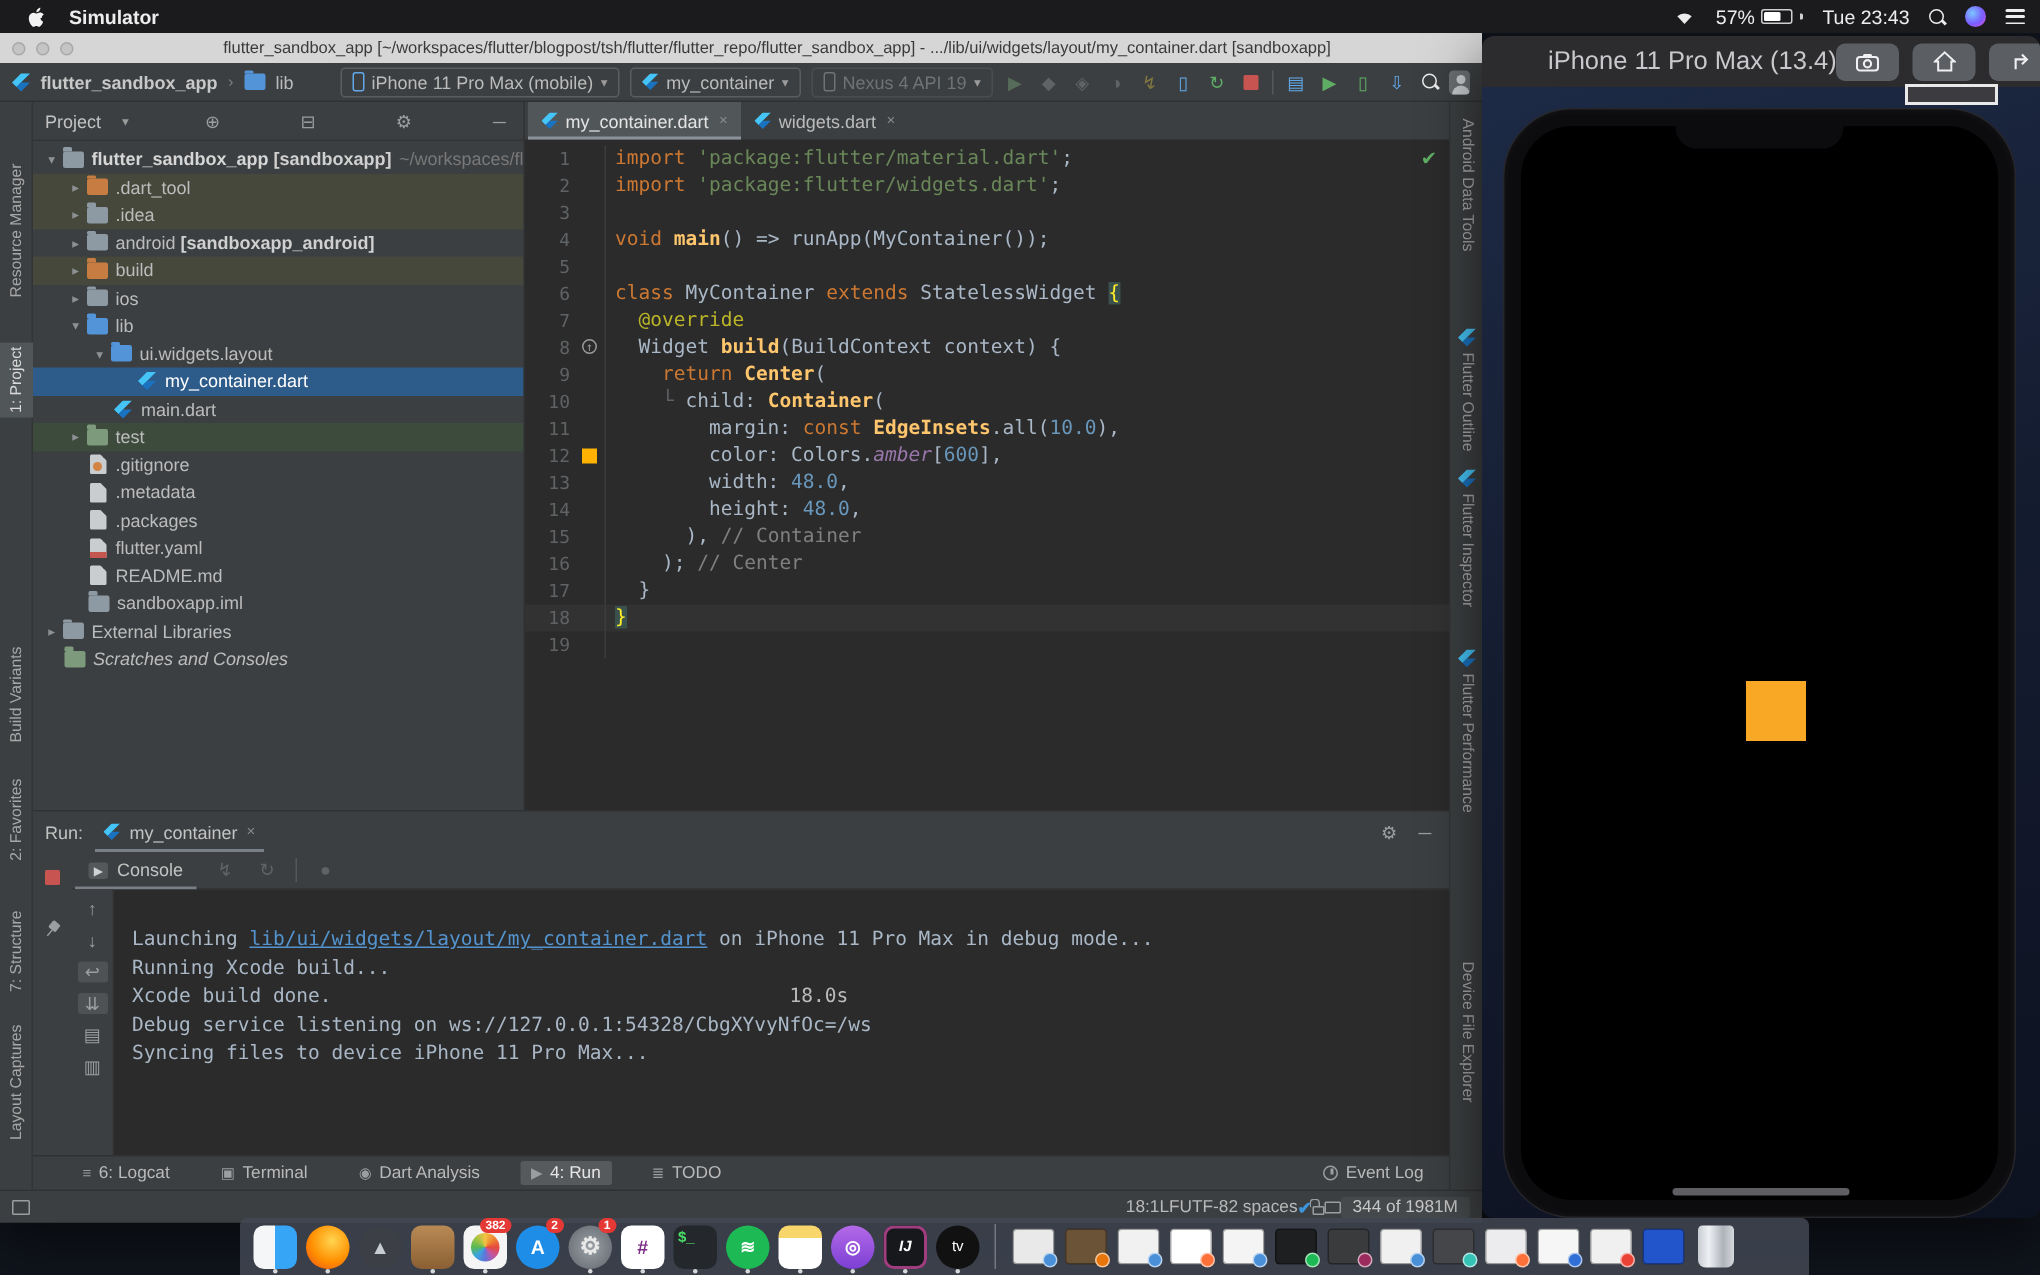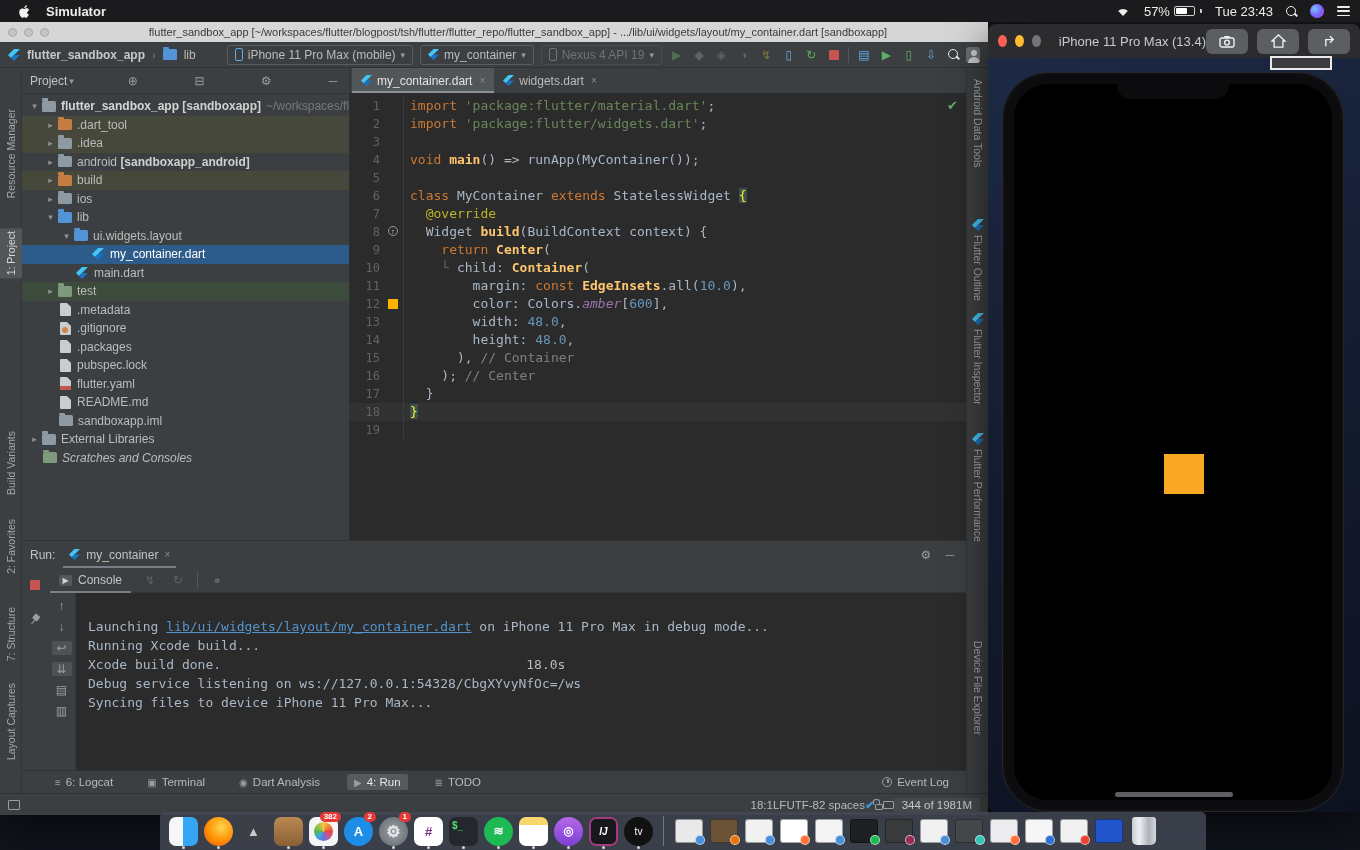--- a/index.html
+++ b/index.html
@@ -57,21 +57,21 @@
     display:flex; align-items:center; gap:4px; padding:3px 0; }
   .strip.left .vlabel { transform:rotate(180deg); }
   .vlabel.active { background:#515658; color:#dadada; }
   .vico { width:12px; height:12px; flex:0 0 auto; }
 
   #center-col { flex:1; display:flex; flex-direction:column; min-width:0; }
   #main-row { height:472px; display:flex; flex:0 0 auto; min-width:0; }
 
   
   #project { width:328px; background:#3c3f41; border-right:1px solid #2f3133; display:flex; flex-direction:column; flex:0 0 auto; }
-  #project-head { height:26px; display:flex; align-items:center; padding:0 8px; gap:2px; color:#c3c3c3; font-size:12px; border-bottom:1px solid #323435; }
+  #project-head { height:26px; display:flex; align-items:center; padding:0 8px; gap:14px; color:#c3c3c3; font-size:12px; border-bottom:1px solid #323435; }
   #project-head .hico { margin-left:auto; }
   .hico { color:#9b9e a0; color:#9b9ea0; font-size:12px; width:16px; text-align:center; }
   #tree { flex:1; overflow:hidden; padding-top:3px; font-size:12px; color:#bcbcbc; }
   .trow { height:18.5px; display:flex; align-items:center; white-space:nowrap; }
   .trow.olive { background:#45483a; }
   .trow.green { background:#3d4b3d; }
   .trow.selected { background:#2d5b8a; color:#ffffff; }
   .tarrow { width:13px; text-align:center; color:#8f9294; font-size:9px; flex:0 0 auto; }
   .tico-f { width:14px; height:11px; border-radius:1.5px; margin:0 5px 0 1px; position:relative; flex:0 0 auto; }
   .tico-f::before { content:""; position:absolute; left:0; top:-2.5px; width:6px; height:2.5px; border-radius:1px 1px 0 0; background:inherit; }
@@ -147,21 +147,21 @@
   .lockic::before { content:""; position:absolute; left:-3px; top:-6px; width:5px; height:5px; border:1.5px solid #9b9ea0; border-bottom:none; border-radius:3px 3px 0 0; }
   .frameic { width:11px; height:8px; border:1.5px solid #9b9ea0; border-radius:1px; }
   .mem { background:#46494b; border-radius:2px; padding:1px 8px; color:#c7c7c7; }
 
   
   #sim { position:absolute; left:988px; top:24px; width:372px; height:788px; border-radius:8px; overflow:hidden;
     box-shadow:0 14px 40px rgba(0,0,0,.6); display:flex; flex-direction:column; z-index:10; }
   #sim-titlebar { height:34px; background:#2c2c2e; display:flex; align-items:center; padding:0 10px; flex:0 0 auto; }
   .stl { width:12px; height:12px; border-radius:50%; margin-right:8px; }
   .stl.red{background:#ff5f57;} .stl.yel{background:#febc2e;} .stl.gray{background:#757579;}
-  #sim-title { font-size:13px; color:#c9c9cd; margin-left:10px; white-space:nowrap; }
+  #sim-title { font-size:17px; color:#c9c9cd; margin-left:10px; white-space:nowrap; }
   #sim-btns { margin-left:auto; display:flex; gap:9px; }
   .sbtn { width:42px; height:25px; background:#5b5e63; border-radius:6px; display:flex; align-items:center; justify-content:center; }
   #sim-body { flex:1; position:relative; background:linear-gradient(160deg,#1d2a45 0%, #141c30 45%, #0d1220 100%); }
   #bg-window-edge { position:absolute; left:282px; top:-2px; width:62px; height:14px; background:#3c3c40; border:2px solid #e9e9ea; }
   #bezel { position:absolute; left:14px; top:14px; width:342px; height:740px; background:#0c0c0e; border-radius:46px;
     border:1px solid #27272b; box-shadow:inset 0 0 6px rgba(255,255,255,.05); }
   #screen { position:absolute; left:26px; top:26px; width:318px; height:716px; background:#000; border-radius:34px; overflow:hidden; }
   #notch { position:absolute; left:129px; top:26px; width:112px; height:15px; background:#0c0c0e; border-radius:0 0 14px 14px; }
   #amber-square { position:absolute; left:150px; top:370px; width:40px; height:40px; }
   #home-indicator { position:absolute; left:127px; top:734px; width:118px; height:4.5px; background:#5f5f63; border-radius:3px; }
@@ -355,34 +355,30 @@
                     <polygon points="7,7 3.5,10.5 7,14 14,7" fill="#1a73c0"></polygon>
                   </svg></span>
                 <span class="tlabel">main.dart</span>
               </div>
               <div class="trow green" style="padding-left: 22px;">
                 <span class="tarrow">▸</span>
                 <span class="tico-f f-green"></span>
                 <span class="tlabel">test</span>
               </div>
               <div class="trow" style="padding-left: 36px;">
+                <span class="tico-p git"></span>
+                <span class="tlabel">.gitignore</span>
+              </div>
+              <div class="trow" style="padding-left: 36px;">
                 <span class="tico-p"></span>
                 <span class="tlabel">.metadata</span>
-              </div>
-              <div class="trow" style="padding-left: 36px;">
-                <span class="tico-p git"></span>
-                <span class="tlabel">.gitignore</span>
               </div>
               <div class="trow" style="padding-left: 36px;">
                 <span class="tico-p"></span>
                 <span class="tlabel">.packages</span>
-              </div>
-              <div class="trow" style="padding-left: 36px;">
-                <span class="tico-p"></span>
-                <span class="tlabel">pubspec.lock</span>
               </div>
               <div class="trow" style="padding-left: 36px;">
                 <span class="tico-p yaml"></span>
                 <span class="tlabel">flutter.yaml</span>
               </div>
               <div class="trow" style="padding-left: 36px;">
                 <span class="tico-p"></span>
                 <span class="tlabel">README.md</span>
               </div>
               <div class="trow" style="padding-left: 36px;">

